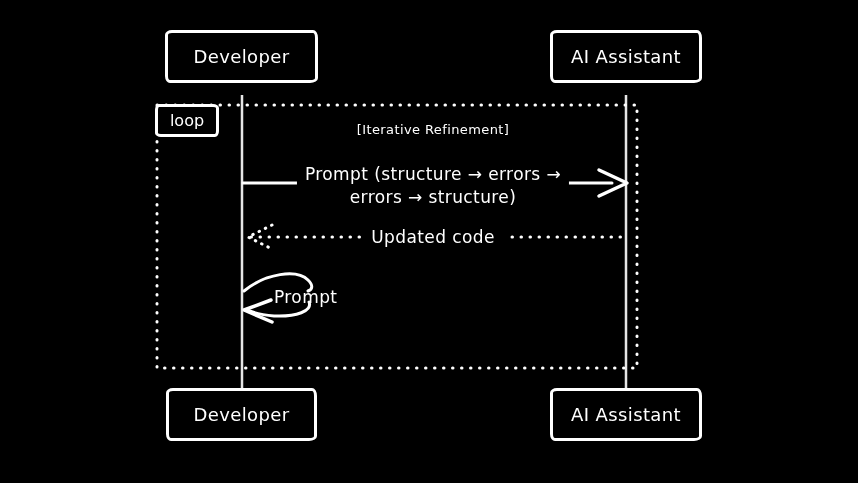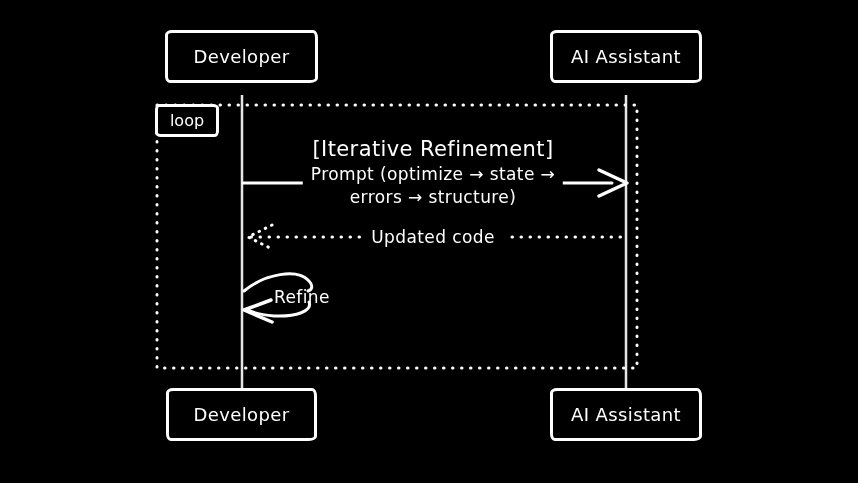--- a/index.html
+++ b/index.html
@@ -60,24 +60,23 @@
     display: flex;
     align-items: center;
     justify-content: center;
     font-size: 16px;
   }
   .loop-title {
     position: absolute;
     left: 433px;
     top: 122px;
     transform: translateX(-50%);
-    font-size: 21px;
+    font-size: 13px;
     letter-spacing: 0.4px;
     white-space: nowrap;
-    margin-top: 15px;
   }
   .msg-label {
     position: absolute;
     transform: translateX(-50%);
     background: var(--background, #000000);
     font-size: 17px;
     letter-spacing: 0.4px;
     text-align: center;
     white-space: nowrap;
     line-height: 23px;
@@ -129,19 +128,19 @@
   <div class="actor-box" style="left:550px; top:388px; width:152px;">
     <span>AI Assistant</span>
   </div>
 
   <div class="loop-operator">
     <span>loop</span>
   </div>
   <div class="loop-title">[Iterative Refinement]</div>
 
   <div class="msg-label prompt">
-    <div>Prompt (optimize → state →</div>
+    <div>Prompt (structure → errors →</div>
     <div>errors → structure)</div>
   </div>
   <div class="msg-label updated-code">Updated code</div>
-  <div class="refine-label">Refine</div>
+  <div class="refine-label">Prompt</div>
 
 </div>
 
 </body></html>

